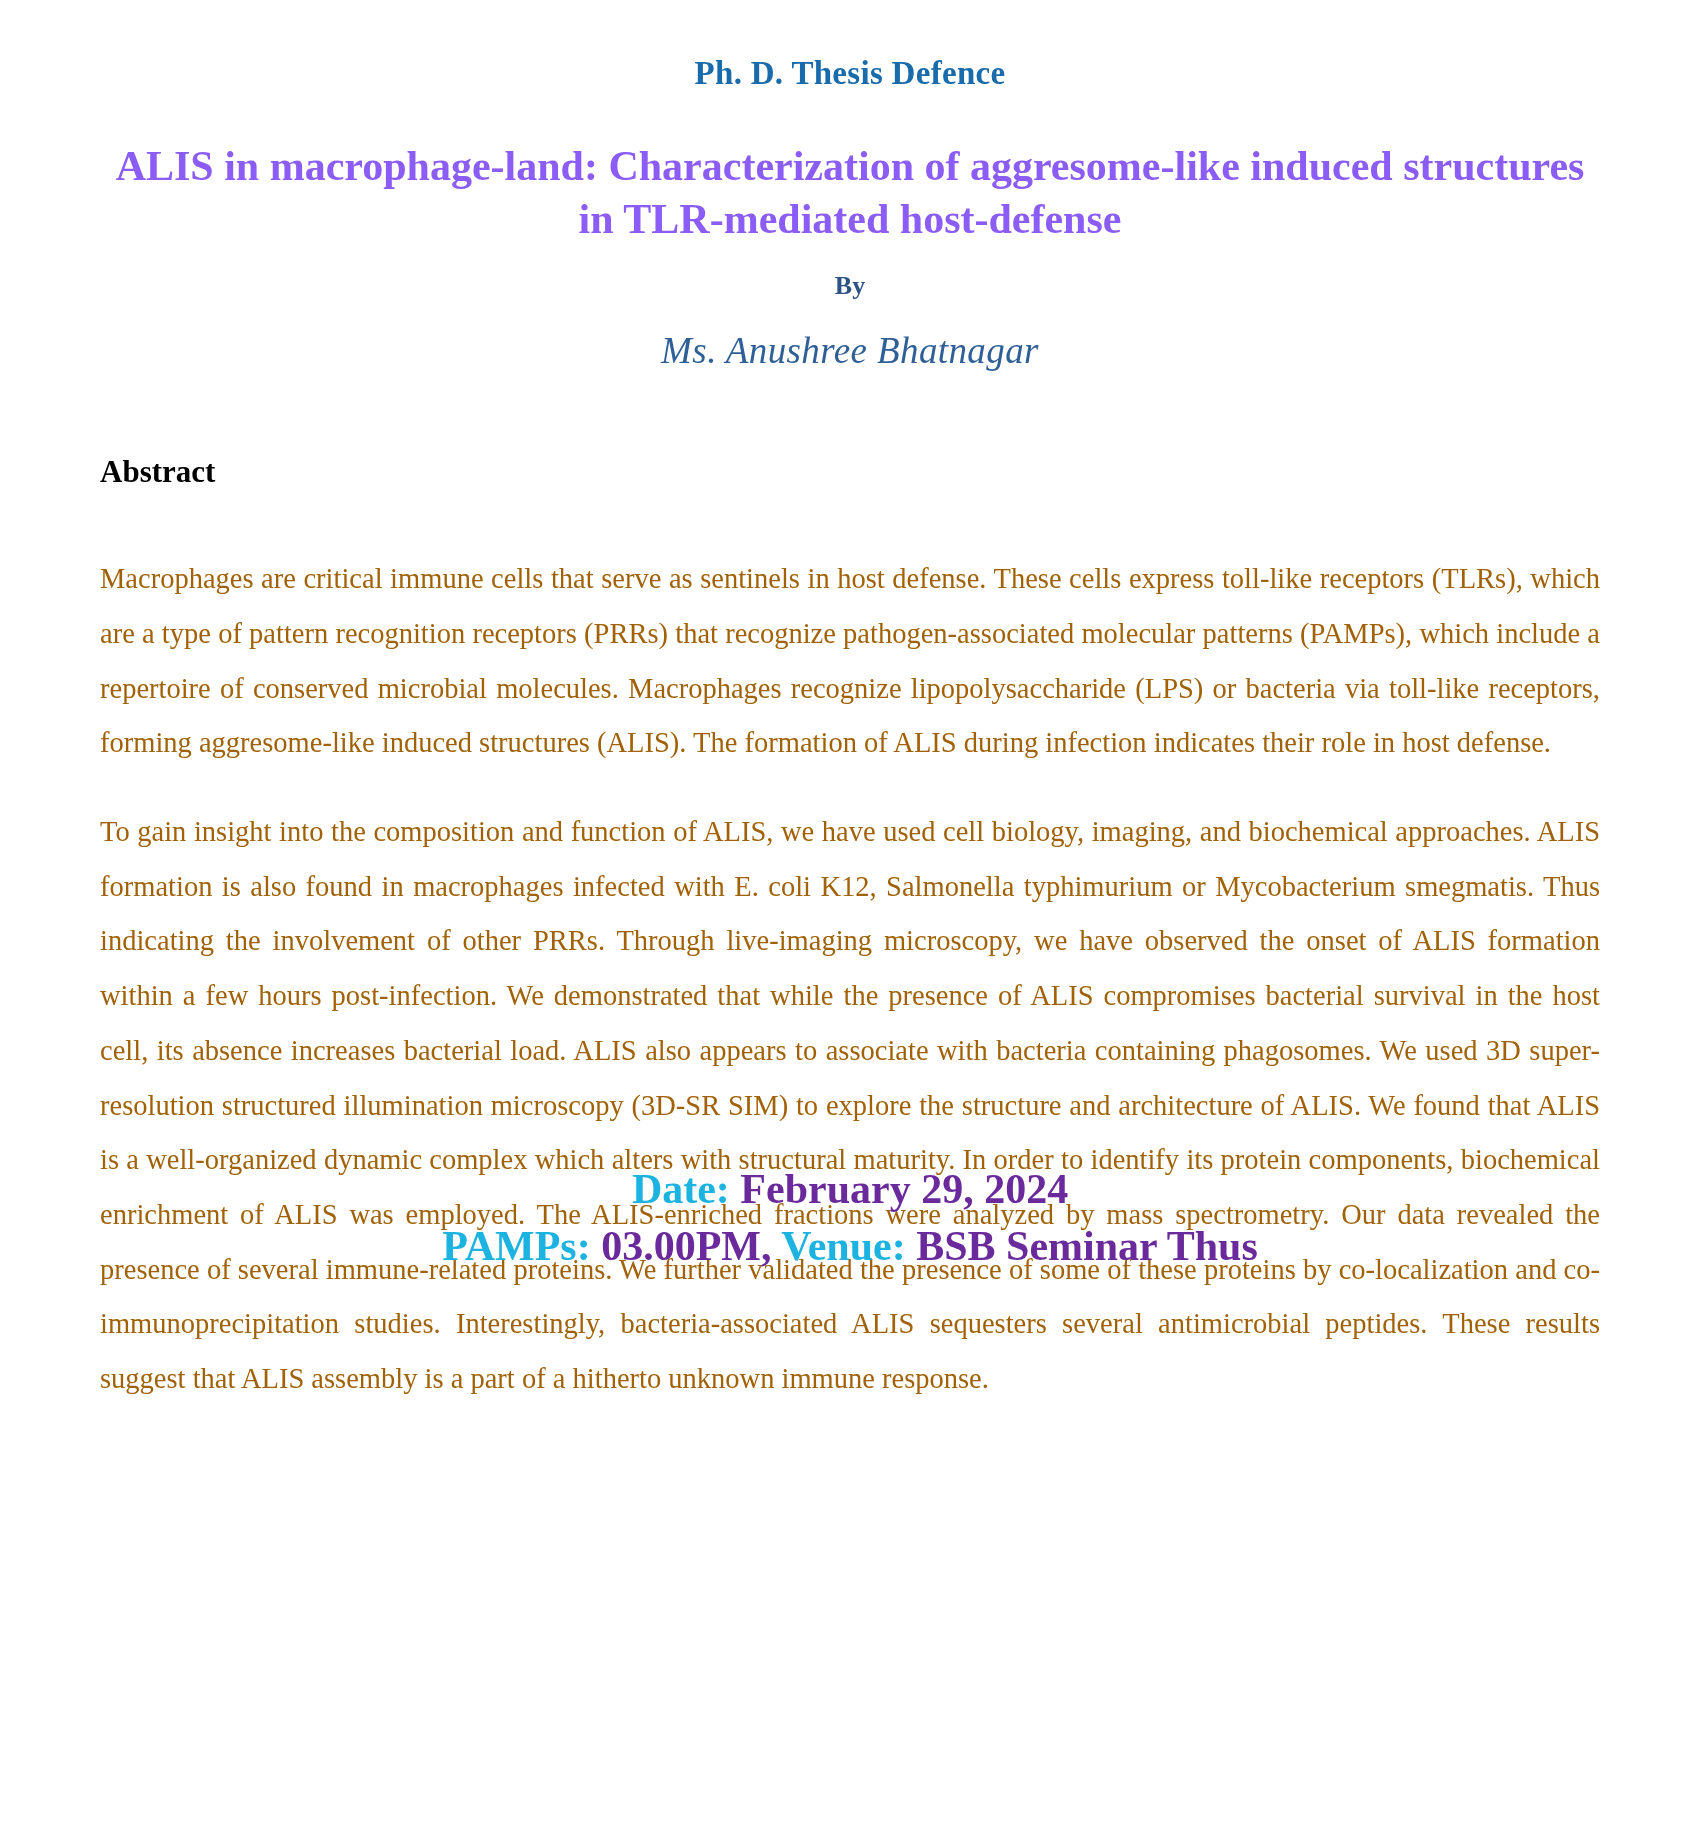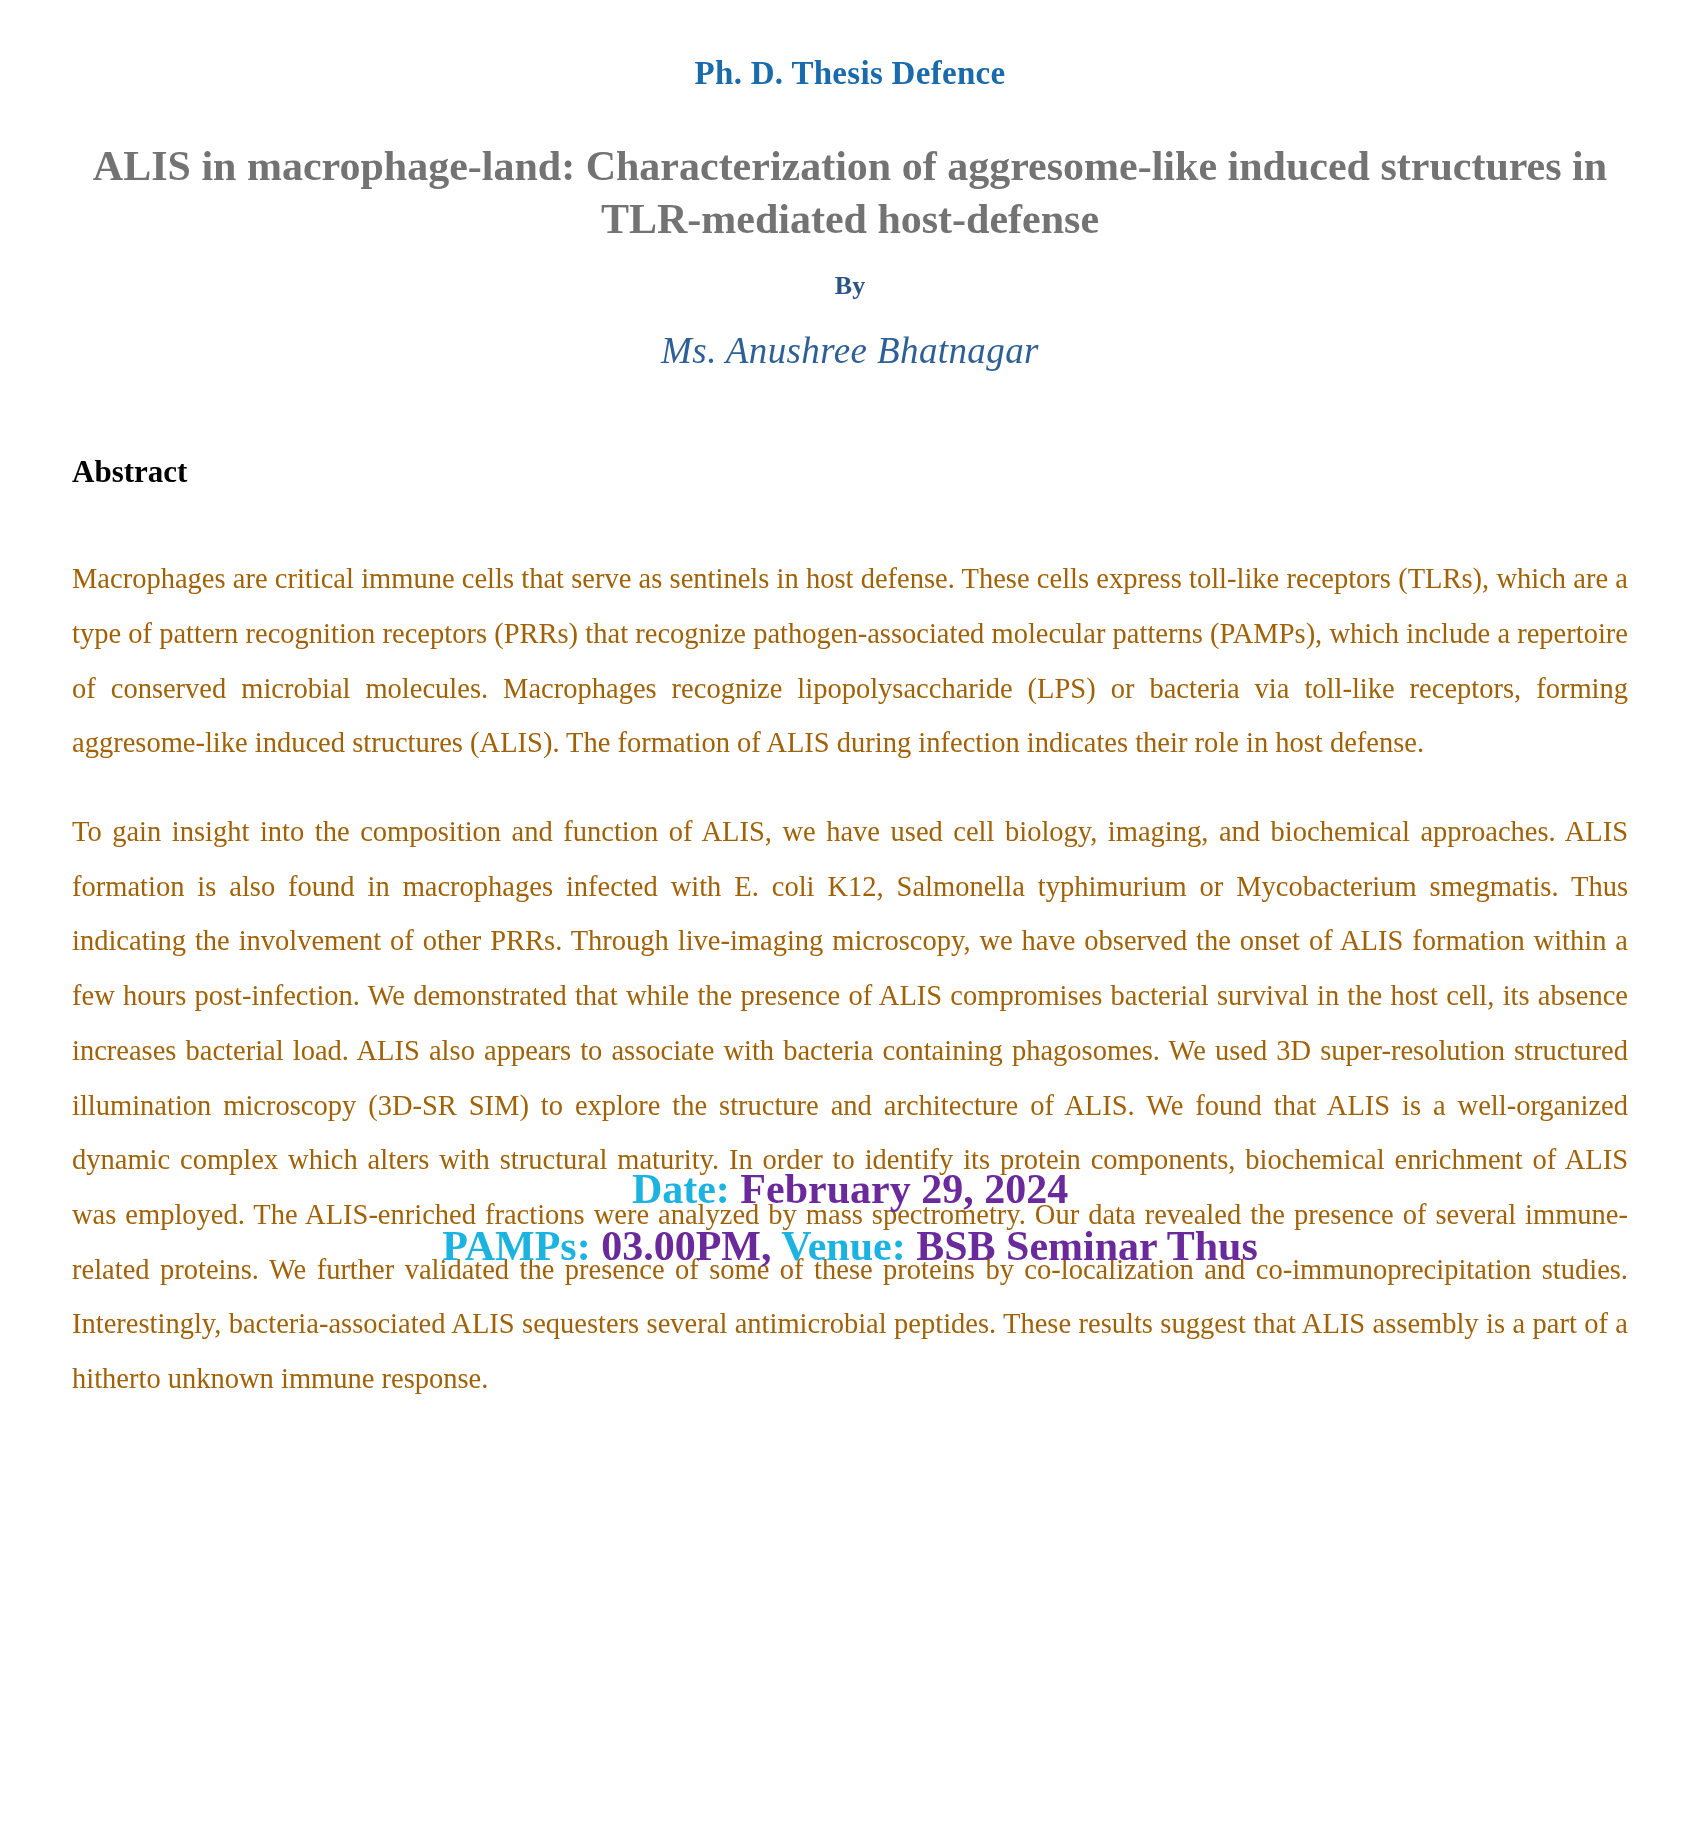--- a/index.html
+++ b/index.html
@@ -11,38 +11,38 @@
     width: 1700px;
     height: 1829px;
     font-family: "Liberation Serif", "DejaVu Serif", serif;
     color: #000000;
     overflow: hidden;
   }
   .page {
     width: 1700px;
     height: 1334px;
     box-sizing: border-box;
-    padding: 0 72px;
+    padding: 0 100px;
     position: relative;
   }
 
   
   .event-type {
     text-align: center;
     color: #1a6bab;
     font-weight: bold;
     font-size: 33px;
     letter-spacing: 0.3px;
     padding-top: 54px;
     line-height: 1.2;
   }
 
   .thesis-title {
     text-align: center;
-    color: #737373;
+    color: #8b5cf6;
     font-weight: bold;
     font-size: 42px;
     line-height: 1.28;
     margin-top: 46px;
     padding: 0 10px;
   }
 
   .by-label {
     text-align: center;
     color: #2b5485;

